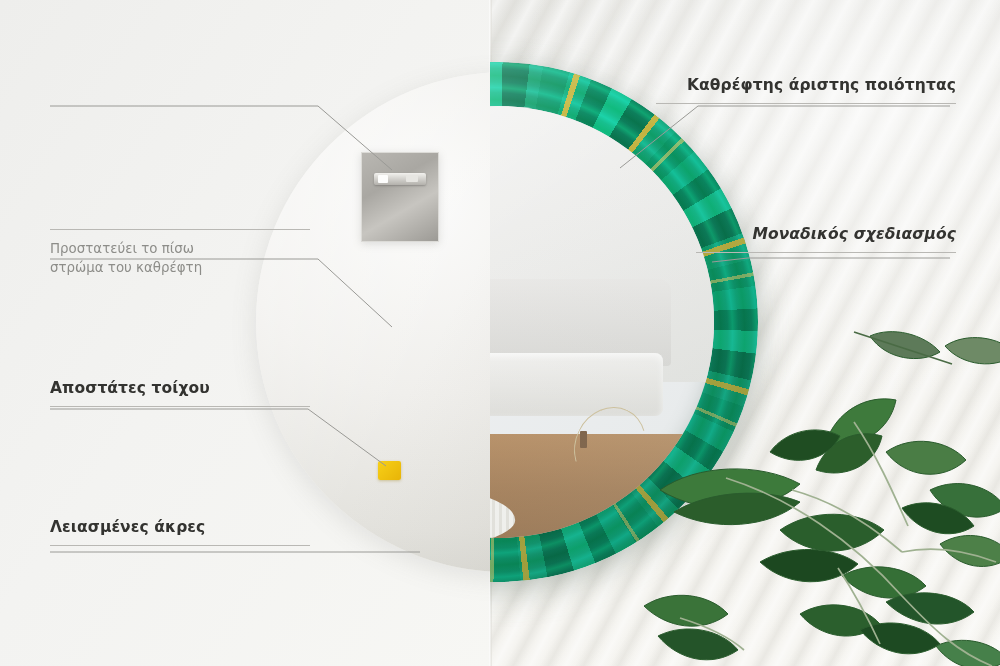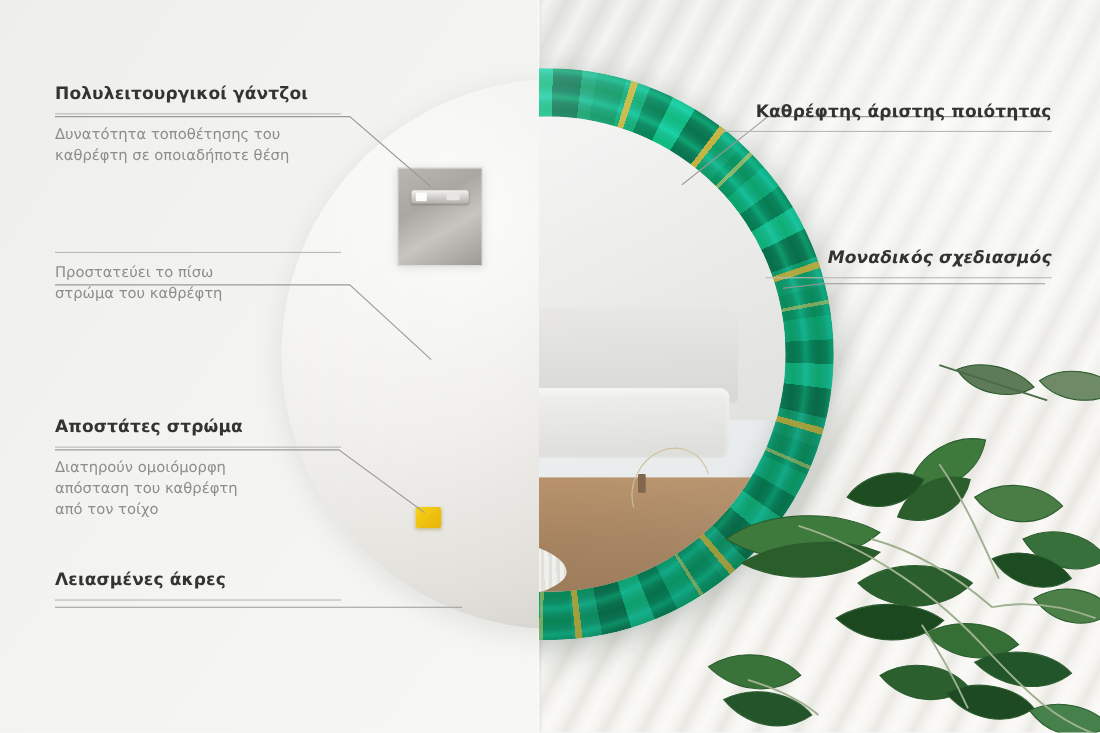--- a/index.html
+++ b/index.html
@@ -282,47 +282,38 @@
     <g stroke="#9a9a96" stroke-width="1" fill="none">
       <path d="M50 106 L318 106 L392 170"></path>
       <path d="M50 259 L318 259 L392 327"></path>
       <path d="M50 409 L308 409 L386 466"></path>
       <path d="M50 552 L420 552"></path>
       <path d="M950 106 L698 106 L620 168"></path>
       <path d="M950 258 L748 258 L712 262"></path>
     </g>
   </svg>
 
-  <div class="callout c-left" style="top:76px;width:260px;">
-    <h3>Πολυλειτουργικοί γάντζοι</h3>
-    <div class="rule"></div>
-    <p style="white-space:pre-line">Δυνατότητα τοποθέτησης του
-καθρέφτη σε οποιαδήποτε θέση</p>
-  </div>
 
   <div class="callout c-left" style="top:229px;width:260px;">
     <div class="rule"></div>
     <p style="white-space:pre-line">Προστατεύει το πίσω
 στρώμα του καθρέφτη</p>
   </div>
 
   <div class="callout c-left" style="top:379px;width:260px;">
-    <h3>Αποστάτες στρώμα</h3>
-    <div class="rule"></div>
-    <p style="white-space:pre-line">Διατηρούν ομοιόμορφη
-απόσταση του καθρέφτη
-από τον τοίχο</p>
+    <h3>Αποστάτες τοίχου</h3>
+    <div class="rule"></div>
   </div>
 
   <div class="callout c-left" style="top:518px;width:260px;">
     <h3>Λειασμένες άκρες</h3>
     <div class="rule"></div>
   </div>
 
-  <div class="callout c-right" style="top:92px;width:300px;">
+  <div class="callout c-right" style="top:76px;width:300px;">
     <h3>Καθρέφτης άριστης ποιότητας</h3>
     <div class="rule"></div>
   </div>
 
   <div class="callout c-right" style="top:225px;width:260px;font-style:italic;">
     <h3>Μοναδικός σχεδιασμός</h3>
     <div class="rule"></div>
   </div>
 
 </div>

